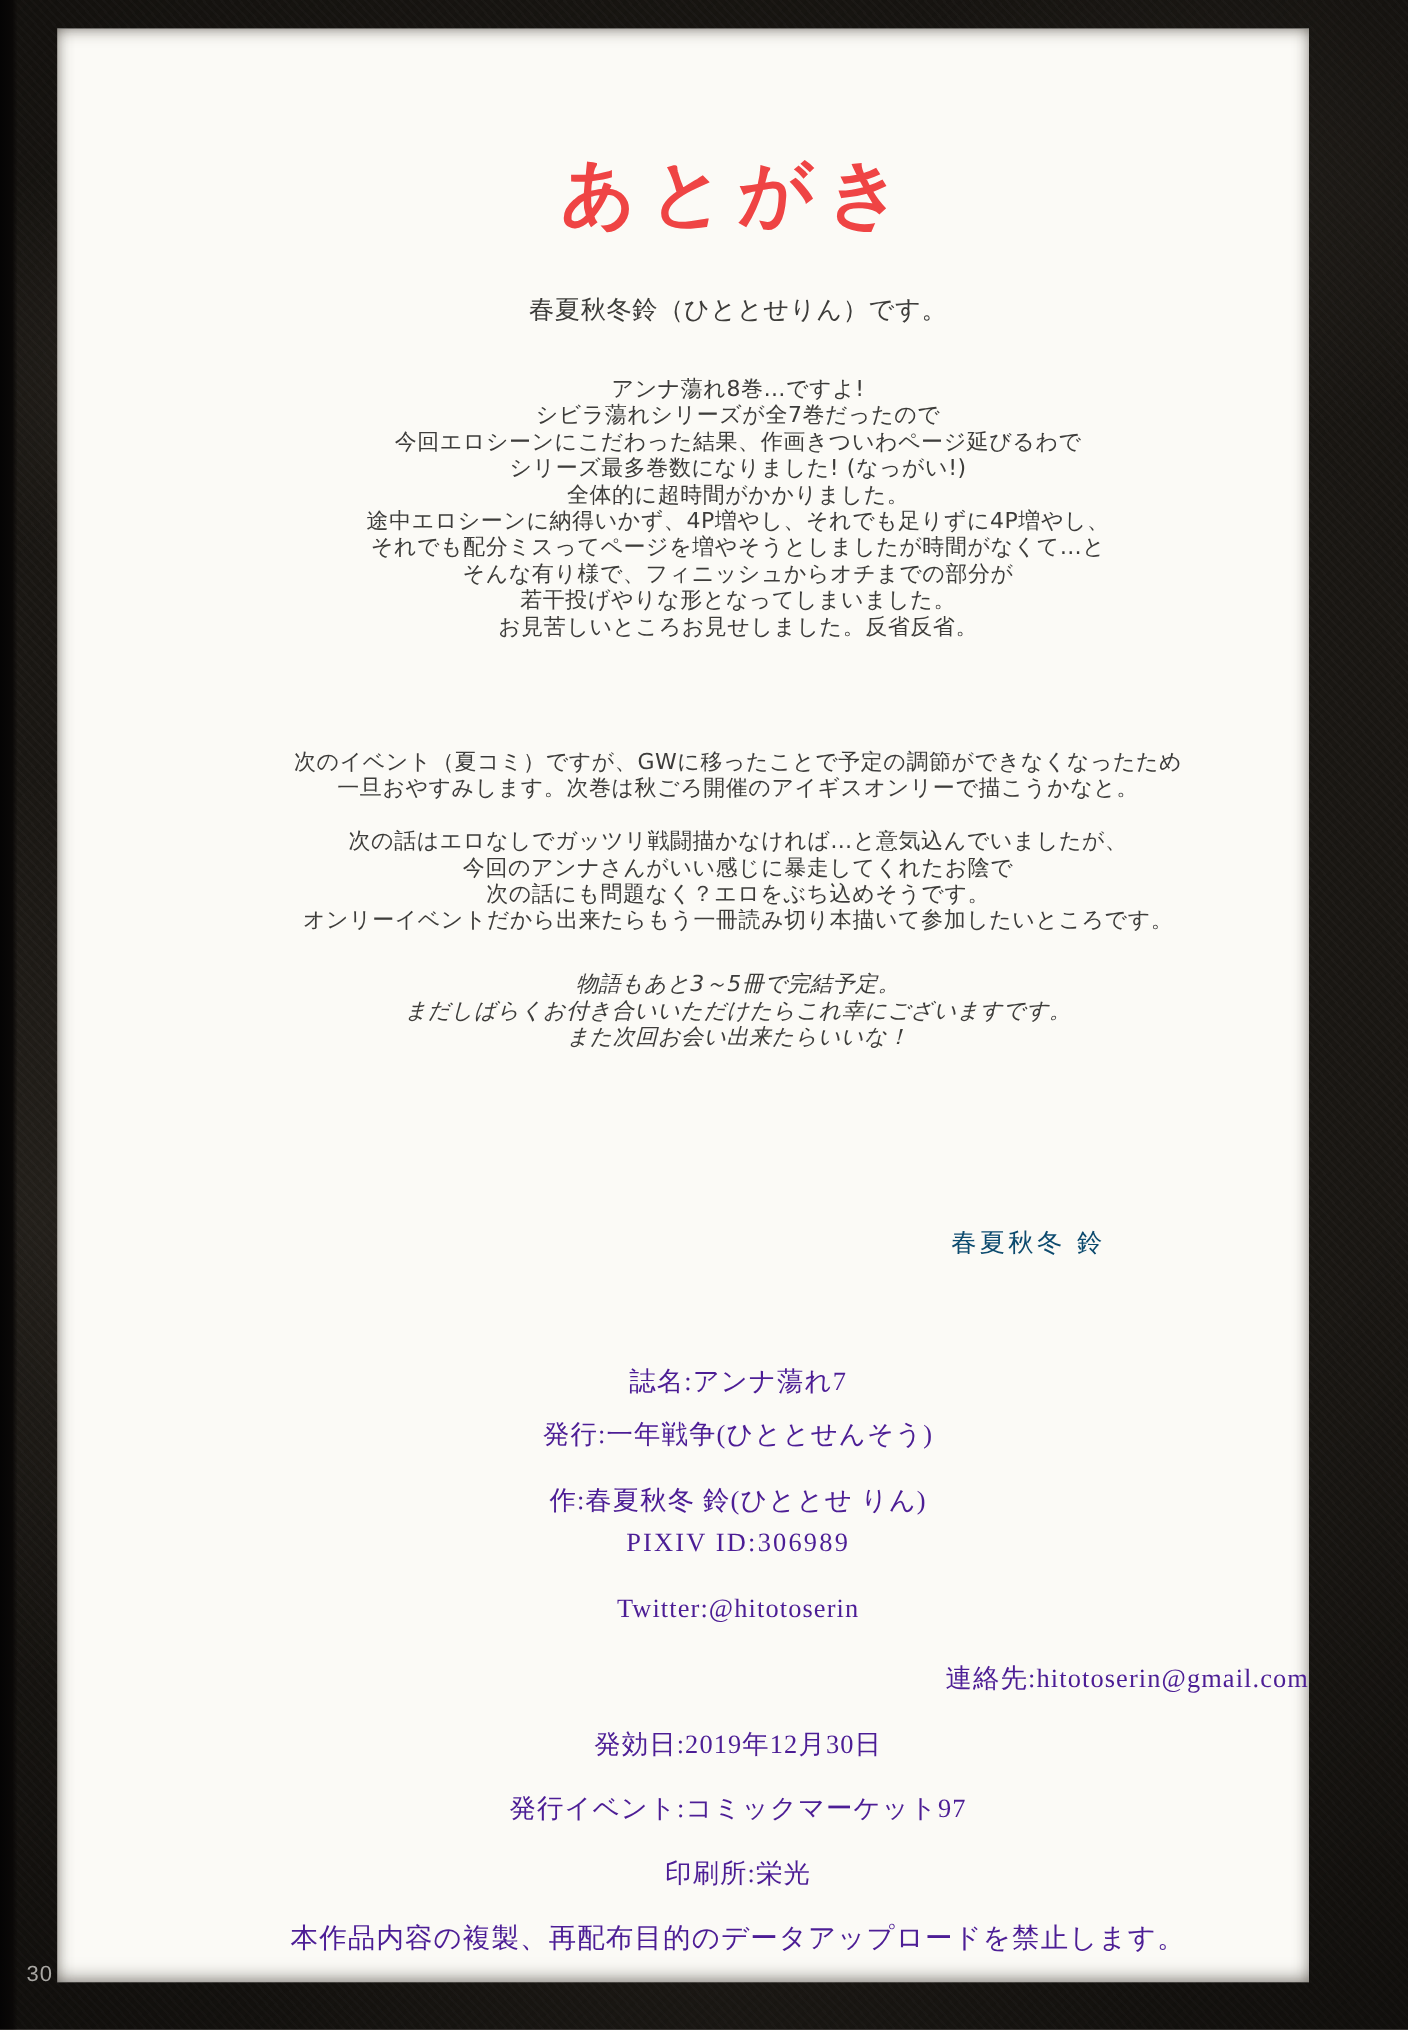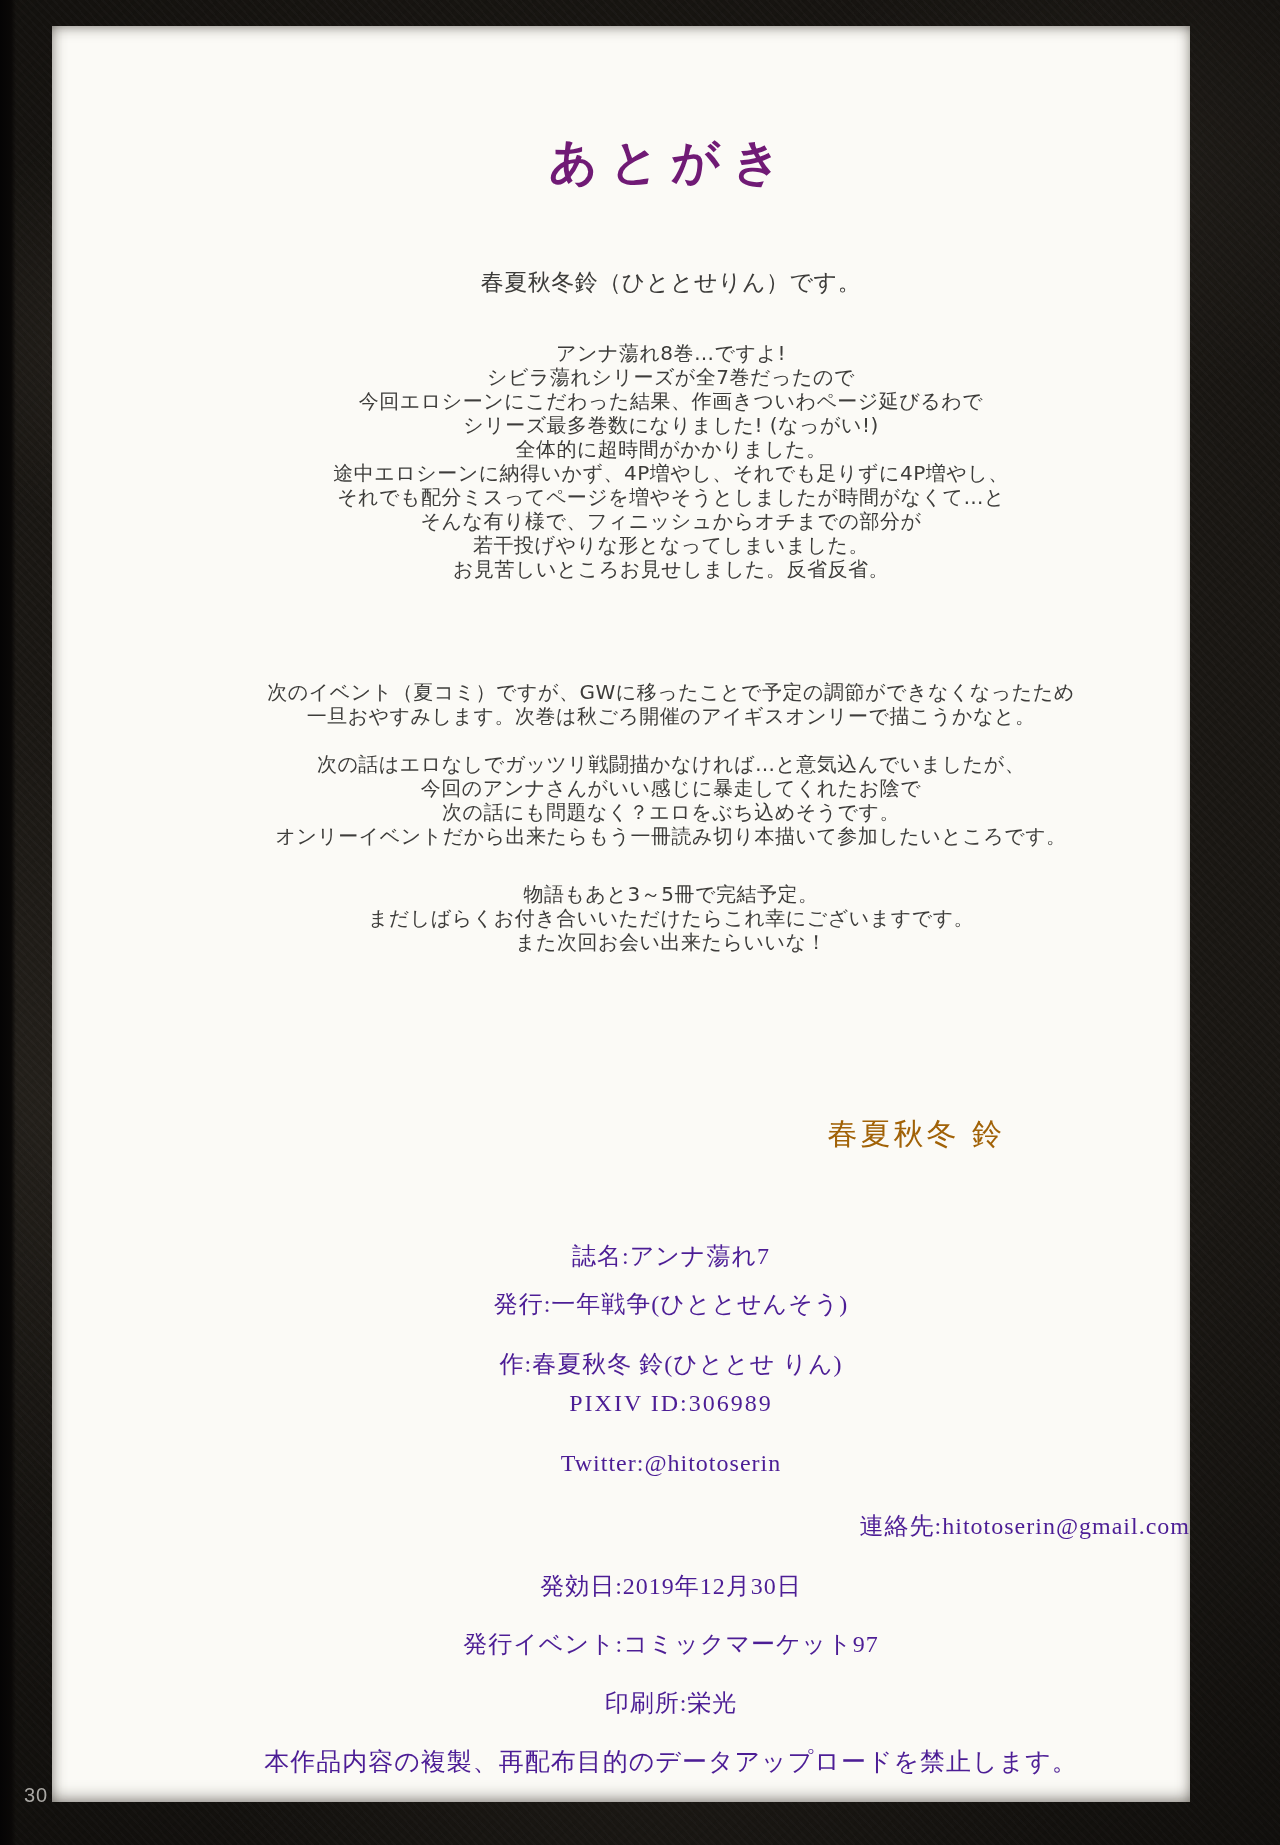--- a/index.html
+++ b/index.html
@@ -52,50 +52,50 @@
       inset 0 -12px 16px -9px rgba(60,55,48,0.55);
     z-index: 2;
   }
   .title {
     position: absolute;
     top: 104px;
     left: 100px;
     right: 0;
     margin: 0;
     text-align: center;
-    font-size: 48px;
+    font-size: 67px;
     font-weight: bold;
     letter-spacing: 12px;
-    color: #701a75;
+    color: #ef4444;
     font-family: "DejaVu Sans", sans-serif;
   }
   .body-text {
     position: absolute;
     left: 100px;
     right: 0;
     text-align: center;
     font-size: 20px;
     line-height: 24px;
     letter-spacing: 0.5px;
     color: #3d3c3a;
     font-family: "DejaVu Sans", sans-serif;
   }
   .intro { top: 244px; font-size: 23px; }
   .para-1 { top: 315px; }
   .para-2 { top: 570px; }
   .para-3 { top: 654px; }
   .para-4 { top: 726px; }
-  .para-5 { top: 856px; }
+  .para-5 { top: 856px; font-style: italic; }
   .signature {
     position: absolute;
     top: 1088px;
     right: 185px;
-    font-size: 30px;
+    font-size: 23px;
     letter-spacing: 3px;
-    color: #a16207;
+    color: #0c4a6e;
     font-family: "DejaVu Sans", sans-serif;
   }
   .credit {
     position: absolute;
     left: 100px;
     right: 0;
     text-align: center;
     font-size: 24px;
     letter-spacing: 1px;
     color: #4c1d95;

